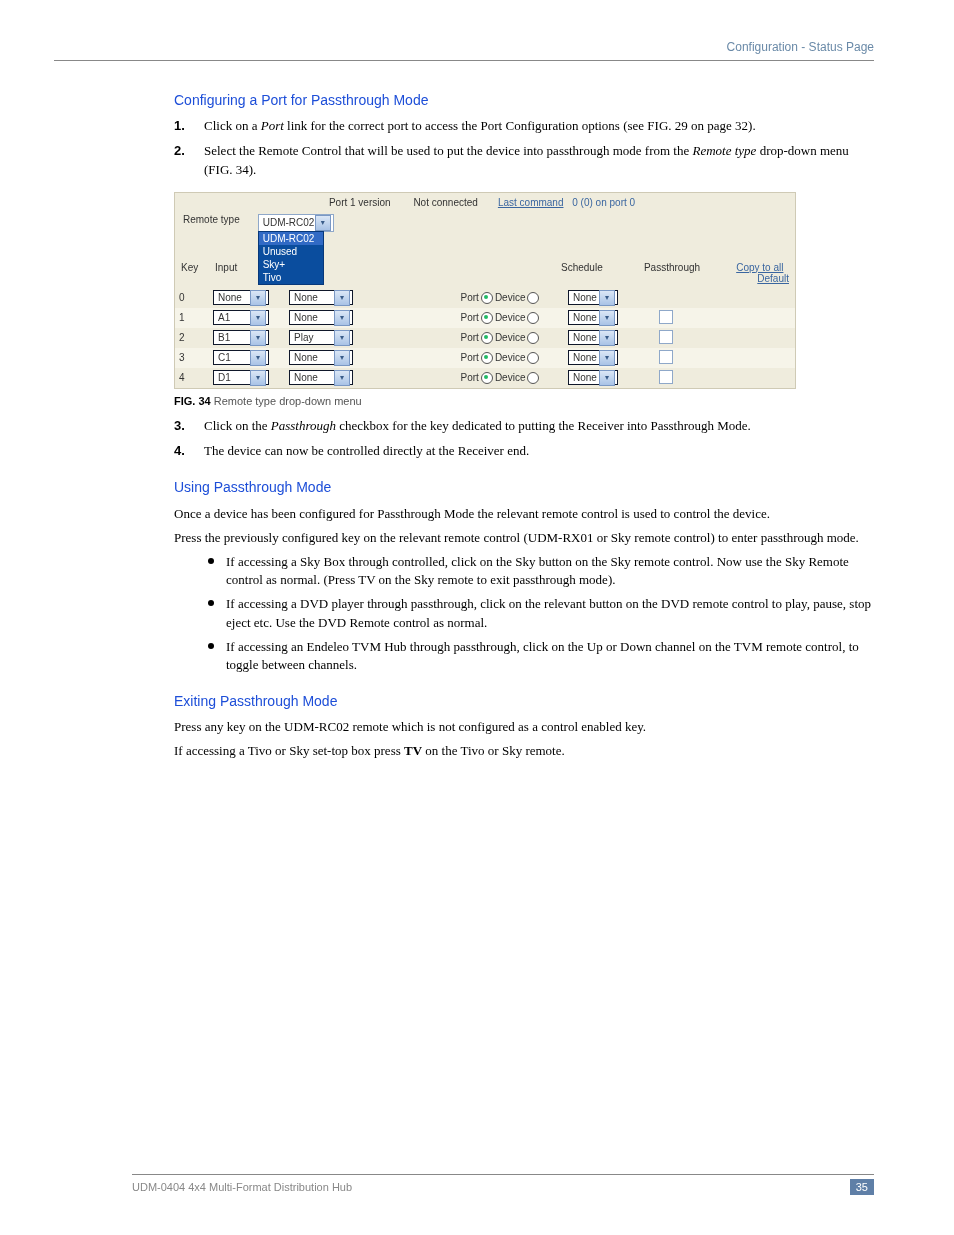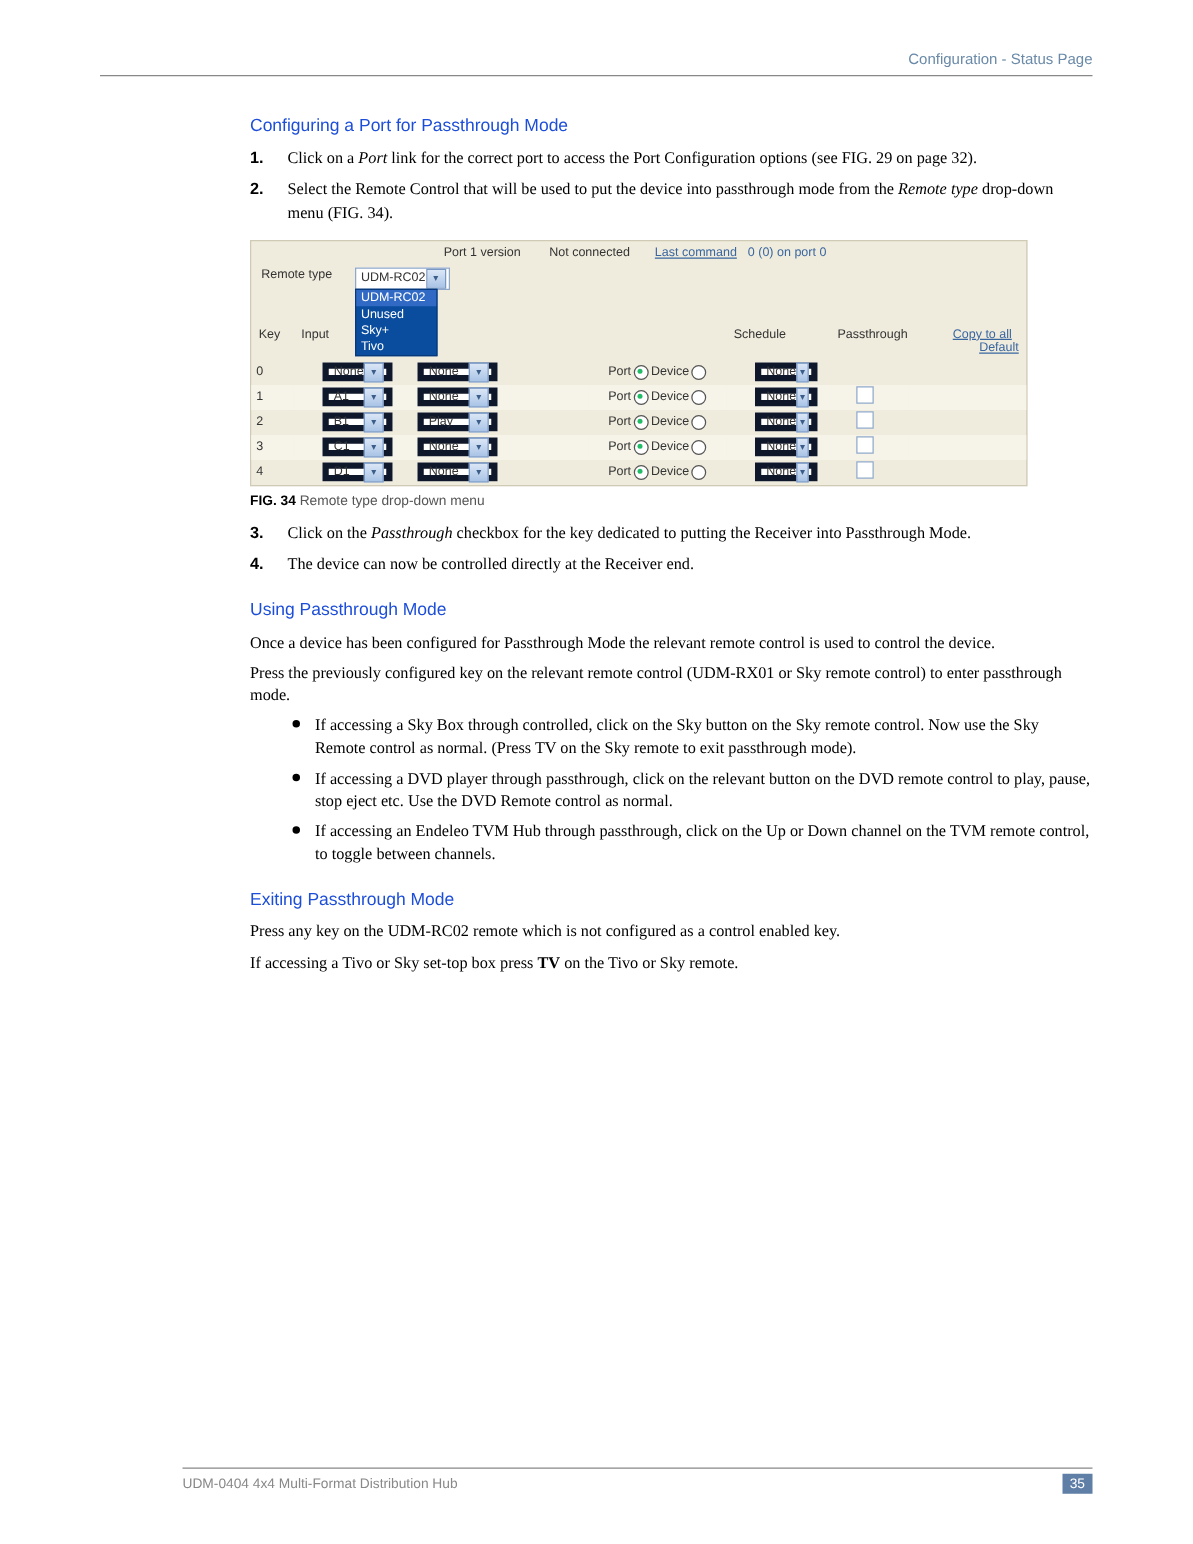--- a/index.html
+++ b/index.html
@@ -5,21 +5,21 @@
   body {
     margin: 0;
     padding: 0;
     font-family: Georgia, "Times New Roman", serif;
     font-size: 13px;
     color: #000;
     background: #fff;
     width: 954px;
   }
   .page {
-    padding: 40px 80px 20px 80px;
+    padding: 40px 80px 20px 54px;
     box-sizing: border-box;
     min-height: 1235px;
     position: relative;
   }
   .header-right {
     text-align: right;
     color: #6a8aa8;
     font-family: Arial, sans-serif;
     font-size: 12px;
     margin-bottom: 6px;
@@ -180,41 +180,40 @@
     padding: 0 4px;
     height: 20px;
     vertical-align: middle;
     white-space: nowrap;
   }
   table.kt tr.alt { background:#f6f4e9; }
   .sel-small {
     display:inline-flex;
     align-items:center;
     justify-content:space-between;
-    border:5px solid #0f172a;
+    border:1px solid #0f172a;
     background:#fff;
     height:15px;
     padding:0 2px 0 4px;
     font-size:10px;
     box-sizing:border-box;
-    margin-left:19px;
   }
   .sel-small.input-w { width:56px; }
   .sel-small.dev-w { width:64px; }
   .sel-small.sched-w { width:50px; }
   .radio-pair { display:inline-flex; align-items:center; gap:2px; font-size:10px; }
   .radio { display:inline-block; width:10px; height:10px; border:1px solid #555; border-radius:50%; position:relative; background:#fff; vertical-align:middle;}
   .radio.checked::after { content:""; position:absolute; left:2px; top:2px; width:4px; height:4px; background:#2b6; border-radius:50%; }
   .chk { display:inline-block; width:12px; height:12px; border:1px solid #8fa8c9; background:#fff; }
   .link { color:#3a66a0; text-decoration:underline; }
 
   
   .footer {
     position: absolute;
-    left: 146px;
+    left: 132px;
     right: 80px;
     bottom: 40px;
   }
   .footer-line {
     border-top: 1px solid #888;
     margin-bottom: 4px;
   }
   .footer-bar {
     display:flex;
     justify-content: space-between;

